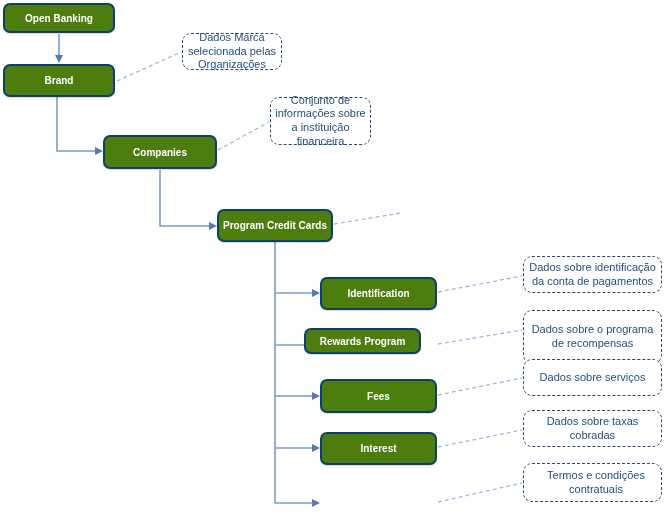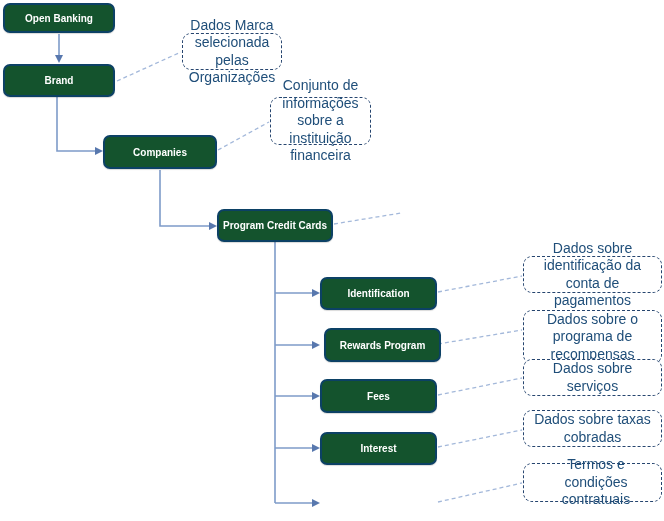--- a/index.html
+++ b/index.html
@@ -13,42 +13,42 @@
   }
   #wires {
     position: absolute;
     left: 0; top: 0;
     width: 664px; height: 521px;
     pointer-events: none;
   }
   .node {
     position: absolute;
     box-sizing: border-box;
-    background: #14532d;
+    background: #4d7c0f;
     border: 2px solid #0C4165;
     border-radius: 7px;
     color: #FFFFFF;
     font-size: 10px;
     font-weight: bold;
     display: flex;
     align-items: center;
     justify-content: center;
     text-align: center;
     white-space: nowrap;
     box-shadow: 0 1px 1px rgba(0,0,0,0.15);
     cursor: pointer;
   }
   .note {
     position: absolute;
     box-sizing: border-box;
     background: #ffffff;
     border: 1.5px dashed #26456F;
     border-radius: 9px;
     color: #1F4E79;
-    font-size: 14px;
+    font-size: 11px;
     line-height: 1.25;
     display: flex;
     align-items: center;
     justify-content: center;
     text-align: center;
     padding: 2px 4px;
   }
 </style>
 </head>
 <body>
@@ -89,21 +89,21 @@
   <div class="node" style="left:3px; top:3px; width:112px; height:30px;">Open Banking</div>
 
   <div class="node" style="left:3px; top:64px; width:112px; height:33px;">Brand</div>
 
   <div class="node" style="left:103px; top:135px; width:114px; height:34px;">Companies</div>
 
   <div class="node" style="left:217px; top:209px; width:116px; height:33px;">Program Credit Cards</div>
 
   <div class="node" style="left:320px; top:277px; width:117px; height:33px;">Identification</div>
 
-  <div class="node" style="left:324px; top:328px; width:117px; height:34px;">Rewards Program</div>
+  <div class="node" style="left:304px; top:328px; width:117px; height:26px;">Rewards Program</div>
 
   <div class="node" style="left:320px; top:379px; width:117px; height:34px;">Fees</div>
 
   <div class="node" style="left:320px; top:432px; width:117px; height:33px;">Interest</div>
 
 
   <div class="note" style="left:182px; top:33px; width:100px; height:37px;">Dados Marca selecionada pelas Organizações</div>
 
   <div class="note" style="left:270px; top:97px; width:101px; height:48px;">Conjunto de informações sobre a instituição financeira</div>
 

